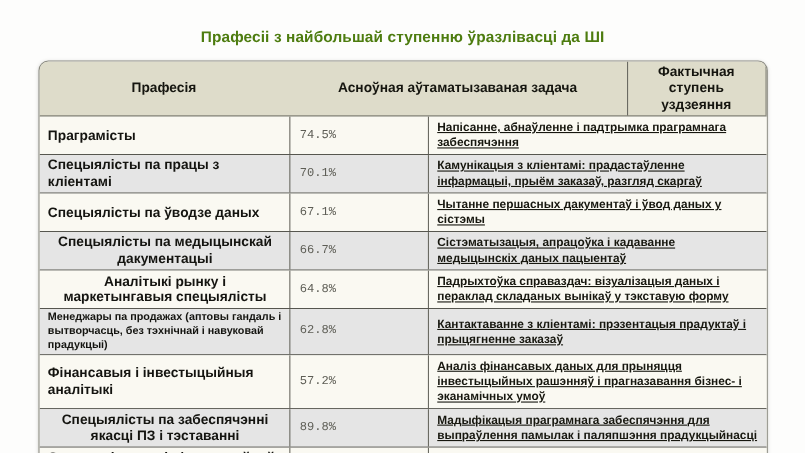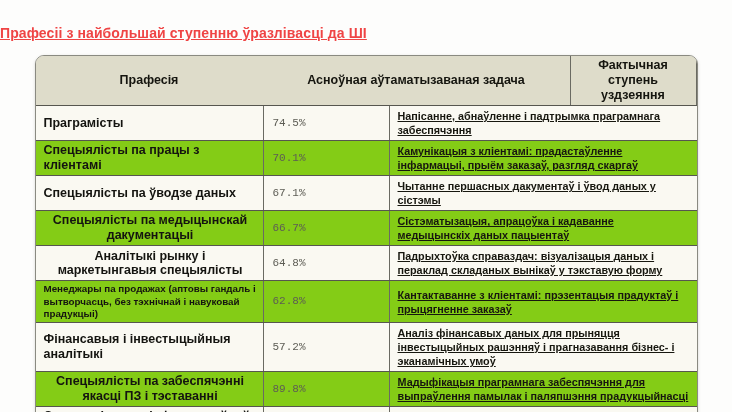--- a/index.html
+++ b/index.html
@@ -4,27 +4,26 @@
 <style>
   * { box-sizing: border-box; }
   html, body { margin: 0; padding: 0; }
   body {
     width: 732px; height: 412px;
     background: #fdfdfc;
     font-family: "Liberation Sans", "DejaVu Sans", sans-serif;
     overflow: hidden;
   }
   .title {
-    text-align: left;
+    text-align: center;
     font-size: 14px;
     font-weight: 700;
-    color: #ef4444;
+    color: #4d7c0f;
     margin: 25px 0 14px 0;
     letter-spacing: 0.1px;
-    text-decoration: underline;
   }
   .table-wrap {
     width: 663px;
     margin: 0 auto;
     border: 1.5px solid #8a8a81;
     border-radius: 9px;
     overflow: hidden;
     background: #f9f8f1;
     box-shadow: 0 1px 3px rgba(90,90,80,0.25);
   }
@@ -32,21 +31,21 @@
     display: flex;
     background: #dedcca;
     min-height: 33px;
     border-bottom: 1px solid #56564f;
   }
   .tr {
     display: flex;
     border-bottom: 1px solid #56564f;
     background: #faf9f2;
   }
-  .tr.alt { background: #84cc16; }
+  .tr.alt { background: #e5e5e5; }
   .tr:last-child { border-bottom: none; }
   .col-prof { width: 227px; }
   .col-pct  { width: 127px; border-left: 1px solid #6a6a62; border-right: 1px solid #6a6a62; }
   .col-task { flex: 1; }
   .th {
     display: flex; align-items: center; justify-content: center;
     text-align: center;
     font-size: 12.5px; font-weight: 700; color: #15150f;
     padding: 2px 8px; line-height: 1.2;
   }

